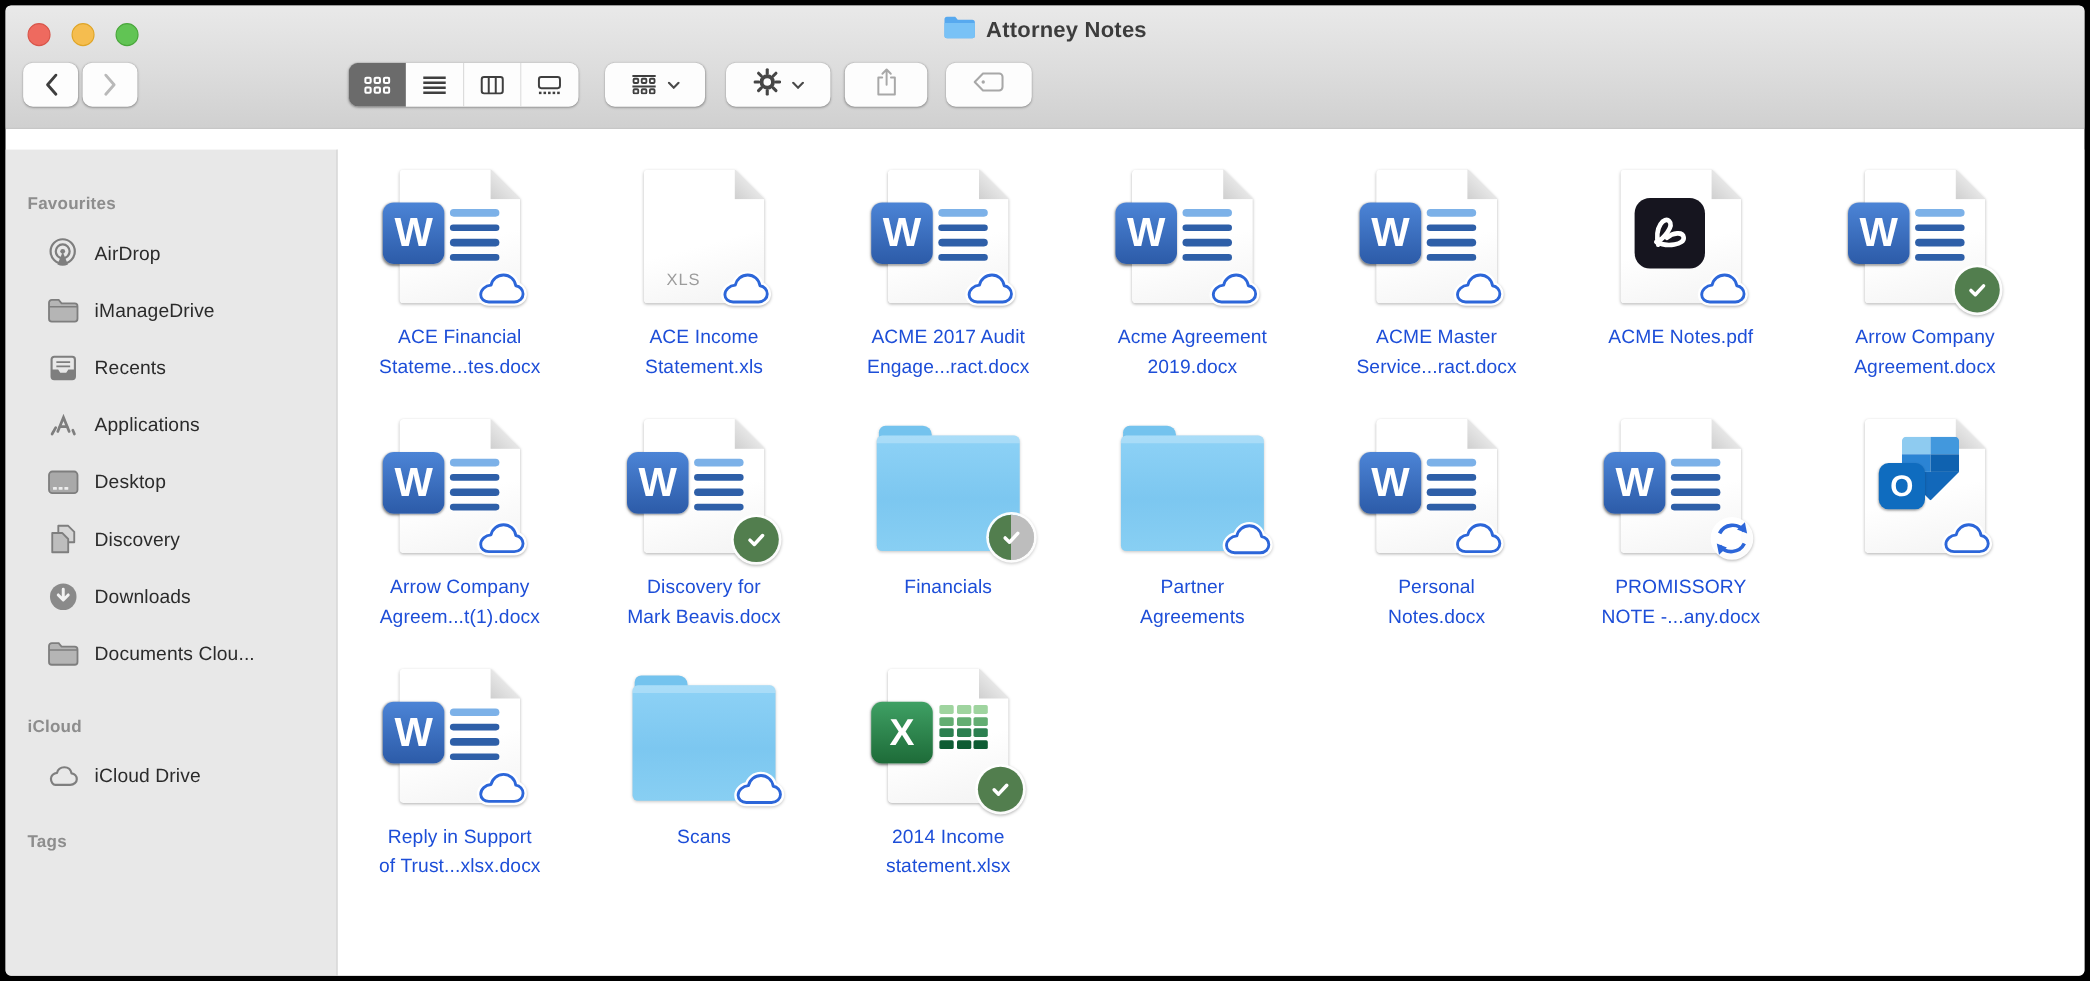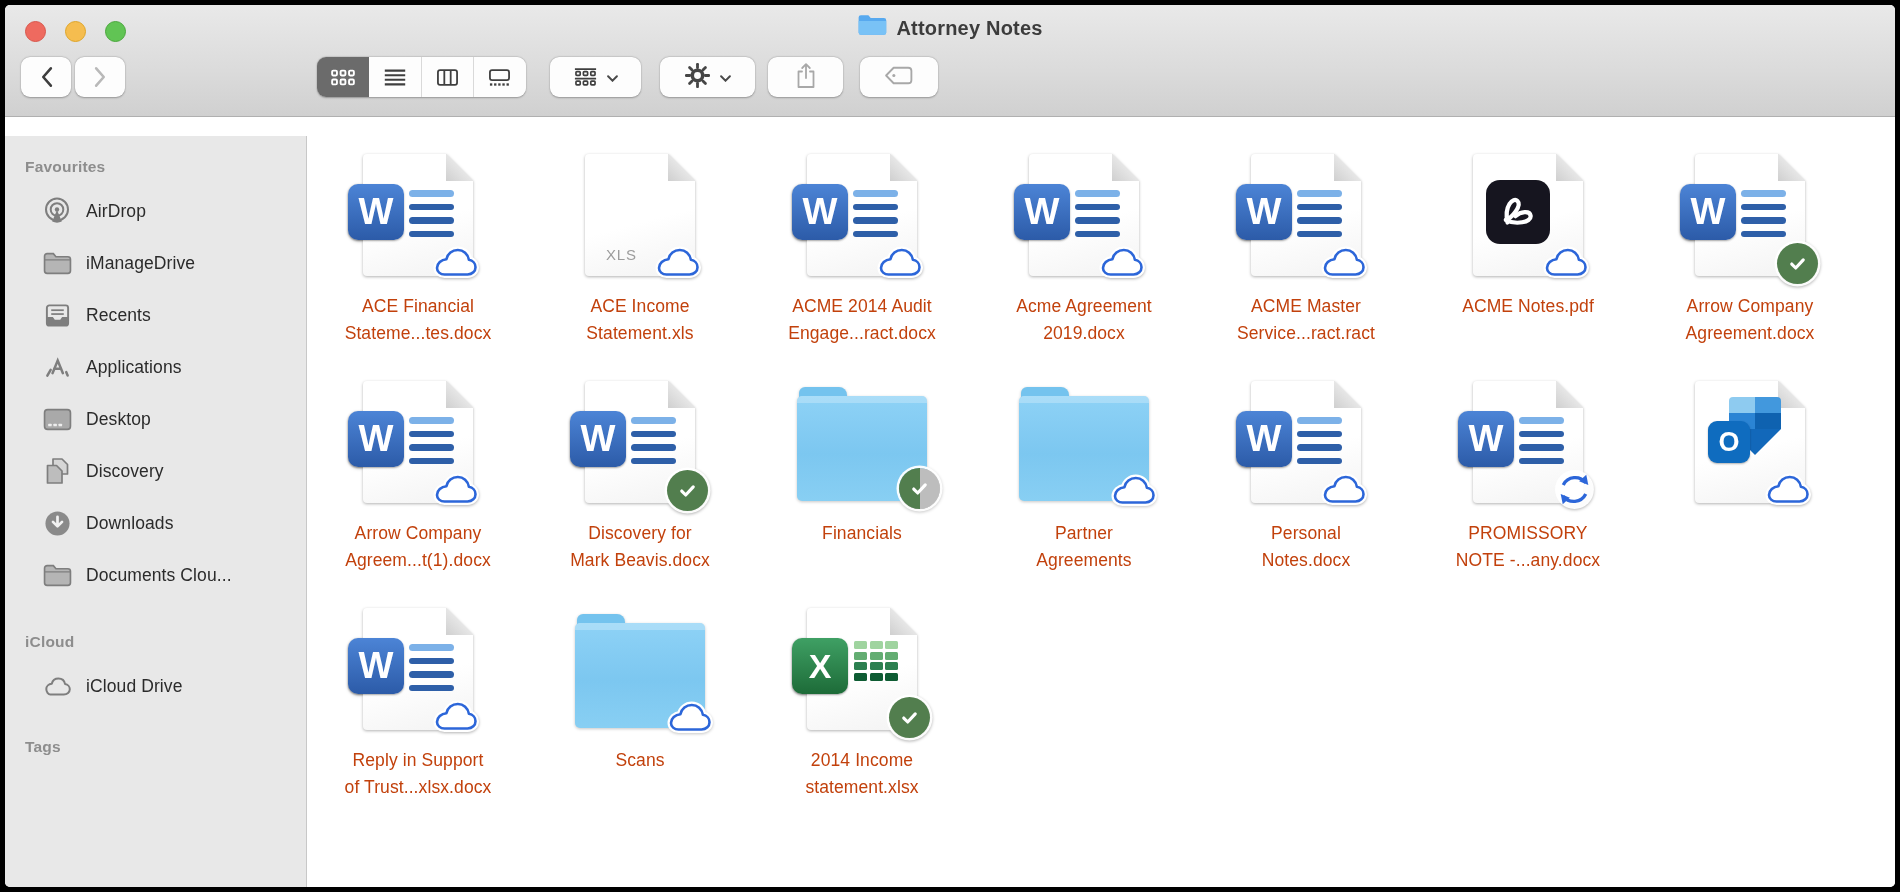--- a/index.html
+++ b/index.html
@@ -42,32 +42,32 @@
 
   .searchbox { position:absolute; right:17px; top:50px; width:643px; height:42px; background:#fff;
                border:1px solid #c6c6c6; border-radius:9px; display:flex; align-items:center;
                padding:0 12px; gap:9px; }
   .searchbox input { flex:1; border:none; outline:none; background:transparent; font-size:19px;
                      font-family:"Liberation Sans", sans-serif; color:#222; }
   .searchbox input::placeholder { color:#a5a5a5; }
 
   
   .body { flex:1; display:flex; min-height:0; }
-  .sidebar { flex:0 0 302px; background:#e8e8e8; border-right:1px solid #c8c8c8; padding-top:22px; overflow:hidden; }
+  .sidebar { flex:0 0 302px; background:#e8e8e8; border-right:1px solid #c8c8c8; padding-top:41px; overflow:hidden; }
   .side-header { padding-left:20px; margin-bottom:9px; font-size:15.5px; font-weight:bold; color:#8d8d8d; letter-spacing:.2px; }
   .side-item { height:52px; display:flex; align-items:center; padding-left:36px; gap:13px; }
   .side-item .s-ic { width:32px; display:flex; justify-content:center; align-items:center; }
   .side-item .s-label { font-size:17.5px; color:#2b2b2b; letter-spacing:.1px; }
   .side-gap-l { height:32px; } .side-gap-s { height:26px; }
 
   .content { flex:1; background:#fff; overflow:hidden; }
   .grid { display:grid; grid-template-columns:repeat(7,222px); grid-auto-rows:227px; padding-top:18px; }
   .cell { display:flex; flex-direction:column; align-items:center; }
   .icon-area { position:relative; height:122px; width:150px; display:flex; justify-content:center; align-items:flex-end; }
-  .label { margin-top:17px; text-align:center; font-size:17.5px; line-height:27px; color:#c2410c; letter-spacing:.1px; }
+  .label { margin-top:17px; text-align:center; font-size:17.5px; line-height:27px; color:#1d4ed8; letter-spacing:.1px; }
 
   
   .page-wrap { position:relative; width:110px; height:122px; filter:drop-shadow(0 1px 1.5px rgba(0,0,0,.30)); }
   .page { position:absolute; inset:0; background:linear-gradient(165deg,#ffffff 55%,#f3f3f3 100%); border-radius:4px;
           clip-path:polygon(0 0, calc(100% - 27px) 0, 100% 27px, 100% 100%, 0 100%); }
   .fold { position:absolute; top:0; right:0; width:27px; height:27px;
           background:linear-gradient(to bottom left, rgba(0,0,0,0) 0 49%, #e6e6e6 50%, #cfcfcf 100%); }
   .appbox { position:absolute; left:-15px; top:30px; width:56px; height:56px; border-radius:10px;
             display:flex; align-items:center; justify-content:center; font-weight:bold; color:#fff;
             font-size:37px; box-shadow:0 1px 2px rgba(0,0,0,.35); }
@@ -389,21 +389,21 @@
                   <div style="background:var(--word-line-dark)"></div>
                   <div style="background:var(--word-line-dark)"></div>
                 </div>
                 <svg class="badge-cloud" viewBox="0 0 50 34">
                   <path d="M13.5 29.5h23c4.8 0 8-3.4 8-7.3 0-3.8-2.8-6.9-6.6-7.4C37 9 32.4 5 26.8 5c-5.6 0-10.3 3.9-11.4 9.2C10.3 14.6 6 18.4 6 23c0 3.7 3.2 6.5 7.5 6.5Z" fill="#fff" stroke="#fff" stroke-width="7" stroke-linejoin="round"></path>
                   <path d="M13.5 29.5h23c4.8 0 8-3.4 8-7.3 0-3.8-2.8-6.9-6.6-7.4C37 9 32.4 5 26.8 5c-5.6 0-10.3 3.9-11.4 9.2C10.3 14.6 6 18.4 6 23c0 3.7 3.2 6.5 7.5 6.5Z" fill="#fff" stroke="var(--cloud-blue)" stroke-width="2.6" stroke-linejoin="round"></path>
                 </svg>
               </div>
             </div>
             <div class="label">
-              <div>ACME 2014 Audit</div>
+              <div>ACME 2017 Audit</div>
               <div>Engage...ract.docx</div>
             </div>
           </div>
           <div class="cell">
             <div class="icon-area">
               <div class="page-wrap">
                 <div class="page"></div>
                 <div class="fold"></div>
                 <div class="appbox w">W</div>
                 <div class="doclines">
@@ -436,21 +436,21 @@
                   <div style="background:var(--word-line-dark)"></div>
                 </div>
                 <svg class="badge-cloud" viewBox="0 0 50 34">
                   <path d="M13.5 29.5h23c4.8 0 8-3.4 8-7.3 0-3.8-2.8-6.9-6.6-7.4C37 9 32.4 5 26.8 5c-5.6 0-10.3 3.9-11.4 9.2C10.3 14.6 6 18.4 6 23c0 3.7 3.2 6.5 7.5 6.5Z" fill="#fff" stroke="#fff" stroke-width="7" stroke-linejoin="round"></path>
                   <path d="M13.5 29.5h23c4.8 0 8-3.4 8-7.3 0-3.8-2.8-6.9-6.6-7.4C37 9 32.4 5 26.8 5c-5.6 0-10.3 3.9-11.4 9.2C10.3 14.6 6 18.4 6 23c0 3.7 3.2 6.5 7.5 6.5Z" fill="#fff" stroke="var(--cloud-blue)" stroke-width="2.6" stroke-linejoin="round"></path>
                 </svg>
               </div>
             </div>
             <div class="label">
               <div>ACME Master</div>
-              <div>Service...ract.ract</div>
+              <div>Service...ract.docx</div>
             </div>
           </div>
           <div class="cell">
             <div class="icon-area">
               <div class="page-wrap">
                 <div class="page"></div>
                 <div class="fold"></div>
                 <div class="pdfbox">
                   <svg width="42" height="42" viewBox="0 0 40 40" fill="none" stroke="#fff" stroke-width="4" stroke-linecap="round">
                     <path d="M10 30C6.5 14 15.5 5.5 19.5 9.5 24 14 14 25.5 8.5 27.5"></path>

